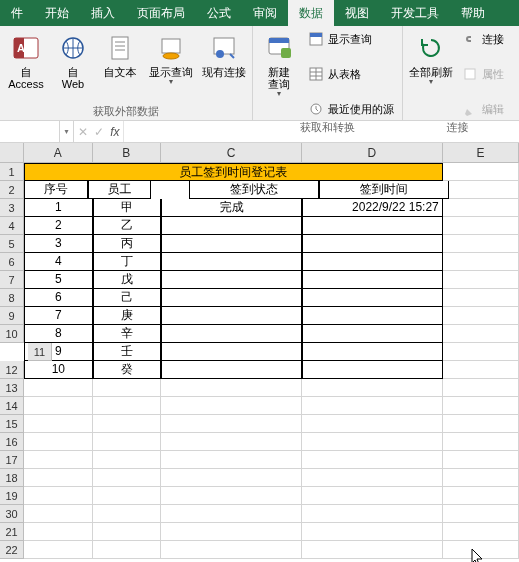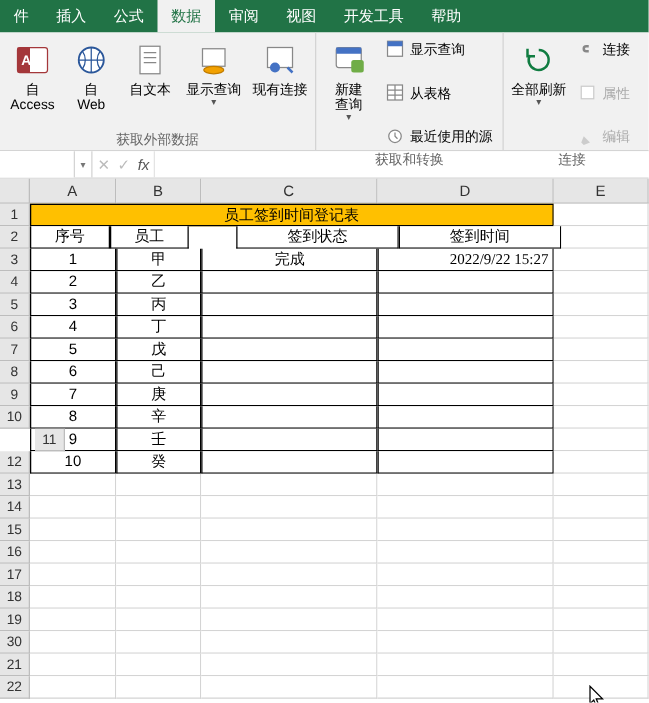--- a/index.html
+++ b/index.html
@@ -141,24 +141,26 @@
   .bcell { border:1px solid #000;border-top:none;text-align:center; }
   .bcellL { border-left:1px solid #000; }
   .c-r { text-align:right; }
   .cursor-svg { position:absolute; left:471px; top:548px; pointer-events:none; }
 </style>
 </head>
 <body>
 
 <div class="tabs">
   <div class="tab">件</div>
+  <div class="tab">开始</div>
   <div class="tab">插入</div>
+  <div class="tab">页面布局</div>
   <div class="tab">公式</div>
+  <div class="tab">审阅</div>
   <div class="tab active">数据</div>
-  <div class="tab">审阅</div>
   <div class="tab">视图</div>
   <div class="tab">开发工具</div>
   <div class="tab">帮助</div>
 </div>
 
 <div class="ribbon">
   <div class="group">
     <div class="group-items">
       <div class="big-btn">
         <span class="ic">
@@ -364,21 +366,21 @@
           <div class="cell hdrCell bcellL" style="width: 72px;">序号</div>
           <div class="cell hdrCell" style="width: 72px;">员工</div>
           <div class="cell hdrCell" style="width: 148px; margin-left: 38px;">签到状态</div>
           <div class="cell hdrCell" style="width: 148px;">签到时间</div>
           <div class="cell " style="width: 80px;"></div>
         </div>
         <div class="row">
           <div class="cell bcell bcellL" style="width: 72px;">1</div>
           <div class="cell bcell" style="width: 72px;">甲</div>
           <div class="cell bcell" style="width: 148px;">完成</div>
-          <div class="cell bcell c-r" style="width: 148px; font-family: Liberation Serif, serif;">2022/9/22 15:27</div>
+          <div class="cell bcell c-r" style="width: 148px;">2022/9/22 15:27</div>
           <div class="cell " style="width: 80px;"></div>
         </div>
         <div class="row">
           <div class="cell bcell bcellL" style="width: 72px;">2</div>
           <div class="cell bcell" style="width: 72px;">乙</div>
           <div class="cell bcell" style="width: 148px;"></div>
           <div class="cell bcell" style="width: 148px;"></div>
           <div class="cell " style="width: 80px;"></div>
         </div>
         <div class="row">

